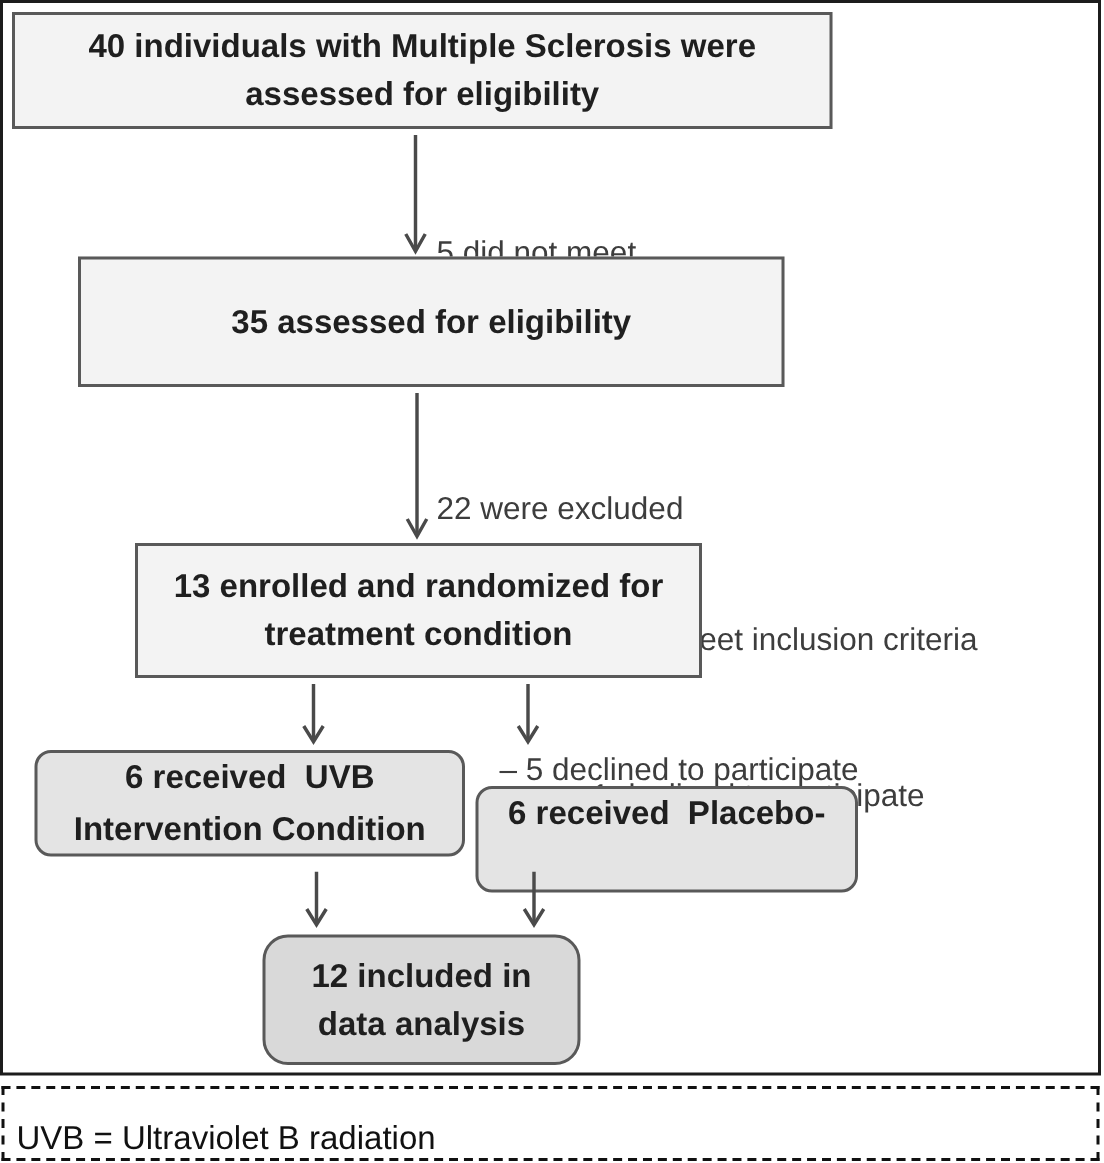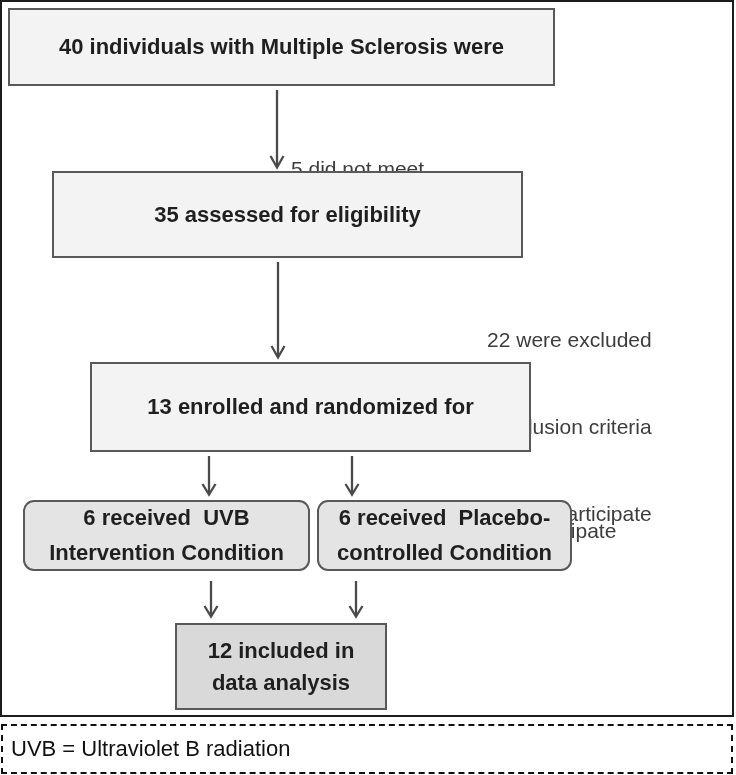--- a/index.html
+++ b/index.html
@@ -48,74 +48,75 @@
     font-weight: 700;
     font-size: 22px;
     line-height: 32px;
   }
   .box .line { display: block; white-space: pre-wrap; }
   .box.rounded {
     border-radius: 11px;
     background: var(--box-fill-mid);
     justify-content: space-between;
   }
-  .box.dark { background: var(--box-fill-dark); }
+  .box.dark { background: var(--box-fill-dark); border-radius: 17px; }
 
   .b1 { left: 8px;   top: 8px;   width: 547px; height: 78px; }
   .b2 { left: 52px;  top: 171px; width: 471px; height: 87px; }
-  .b3 { left: 90px;  top: 362px; width: 441px; height: 90px; }
+  .b3 { left: 90px;  top: 362px; width: 378px; height: 90px; }
   .b4 { left: 23px;  top: 500px; width: 287px; height: 71px; }
-  .b5 { left: 317px; top: 500px; width: 255px; height: 71px; }
+  .b5 { left: 317px; top: 524px; width: 255px; height: 71px; }
   .b6 { left: 175px; top: 623px; width: 212px; height: 87px; }
 
   .arrow { position: absolute; }
   .arrow line, .arrow polyline {
     stroke: var(--arrow-color);
     stroke-width: 2.3;
     fill: none;
   }
 
   .note {
     position: absolute;
     color: var(--note-text);
     font-size: 21px;
     font-weight: 400;
     white-space: pre-wrap;
   }
   .note .nline { display: block; }
   .note.n1 { line-height: 27px; }
-  .note.n2 { line-height: 29px; text-align: right; }
+  .note.n2 { line-height: 29px; }
   .note .sub { padding-left: 42px; }
 
   .legend {
     position: absolute;
     left: 1px; top: 724px;
     width: 732px; height: 50px;
     box-sizing: border-box;
     border: 2px dashed var(--legend-text);
     background: #ffffff;
     display: flex;
-    align-items: center;
+    align-items: flex-end;
   }
   .legend span {
     font-size: 22px;
     color: var(--legend-text);
     padding-left: 8px;
     white-space: pre-wrap;
   }
 </style>
 </head>
 <body>
 
 <div class="canvas">
 
   <div class="frame"></div>
 
   <div class="box b1">
     <span class="line">40 individuals with Multiple Sclerosis were</span>
+    <span class="line">assessed for eligibility</span>
   </div>
 
   <svg class="arrow" style="left:267px;top:90px" width="20" height="80" viewBox="0 0 20 80">
     <line x1="10" y1="0" x2="10" y2="76"></line>
     <polyline points="3.5,66 10,77.5 16.5,66"></polyline>
   </svg>
   <div class="note n1" style="left:291px;top:101px">
     <span class="nline">5 did not meet</span>
     <span class="nline">inclusion criteria</span>
   </div>
@@ -129,20 +130,21 @@
     <polyline points="3.5,84 10,95.5 16.5,84"></polyline>
   </svg>
   <div class="note n2" style="left:291px;top:267px">
     <span class="nline">22 were excluded</span>
     <span class="nline sub">– 17 did not meet inclusion criteria</span>
     <span class="nline sub">– 5 declined to participate</span>
   </div>
 
   <div class="box b3">
     <span class="line">13 enrolled and randomized for</span>
+    <span class="line">treatment condition</span>
   </div>
 
   <svg class="arrow" style="left:199px;top:456px" width="20" height="41" viewBox="0 0 20 41">
     <line x1="10" y1="0" x2="10" y2="37"></line>
     <polyline points="3.5,28 10,38.5 16.5,28"></polyline>
   </svg>
   <svg class="arrow" style="left:342px;top:456px" width="20" height="41" viewBox="0 0 20 41">
     <line x1="10" y1="0" x2="10" y2="37"></line>
     <polyline points="3.5,28 10,38.5 16.5,28"></polyline>
   </svg>
@@ -150,21 +152,20 @@
     <span class="nline">– 1 declined to participate</span>
   </div>
 
   <div class="box rounded b4">
     <span class="line">6 received  UVB</span>
     <span class="line">Intervention Condition</span>
   </div>
 
   <div class="box rounded b5">
     <span class="line">6 received  Placebo-</span>
-    <span class="line">controlled Condition</span>
   </div>
 
   <svg class="arrow" style="left:201px;top:581px" width="20" height="38" viewBox="0 0 20 38">
     <line x1="10" y1="0" x2="10" y2="34"></line>
     <polyline points="3.5,25 10,35.5 16.5,25"></polyline>
   </svg>
   <svg class="arrow" style="left:346px;top:581px" width="20" height="38" viewBox="0 0 20 38">
     <line x1="10" y1="0" x2="10" y2="34"></line>
     <polyline points="3.5,25 10,35.5 16.5,25"></polyline>
   </svg>

